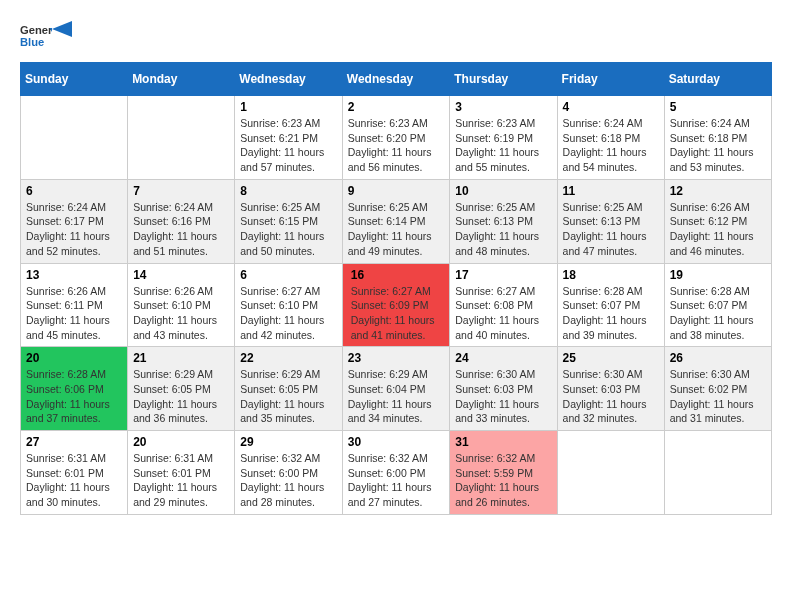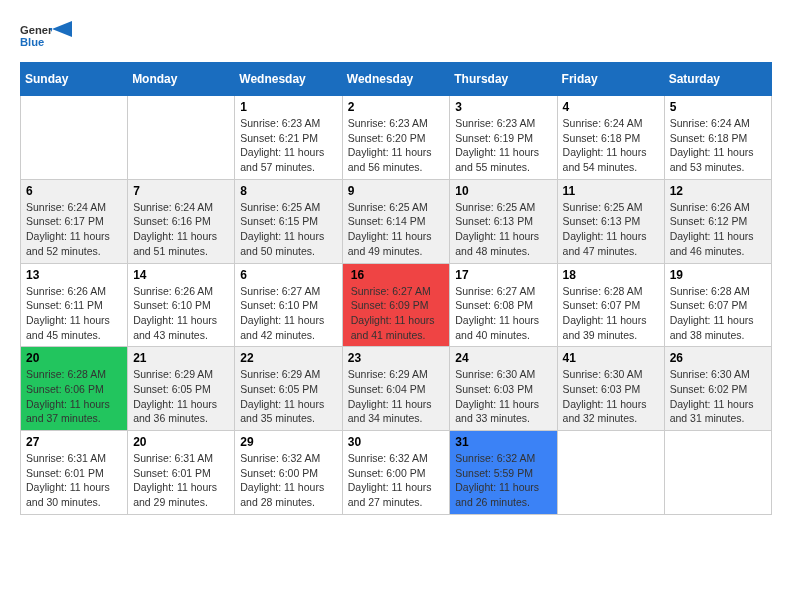--- a/index.html
+++ b/index.html
@@ -215,21 +215,21 @@
         </td>
         <td style="background: rgb(240, 240, 240);">
           <span class="day-number">23</span>
           <div class="cell-info">Sunrise: 6:29 AM<br>Sunset: 6:04 PM<br>Daylight: 11 hours and 34 minutes.</div>
         </td>
         <td style="background: rgb(240, 240, 240);">
           <span class="day-number">24</span>
           <div class="cell-info">Sunrise: 6:30 AM<br>Sunset: 6:03 PM<br>Daylight: 11 hours and 33 minutes.</div>
         </td>
         <td style="background: rgb(240, 240, 240);">
-          <span class="day-number">41</span>
+          <span class="day-number">25</span>
           <div class="cell-info">Sunrise: 6:30 AM<br>Sunset: 6:03 PM<br>Daylight: 11 hours and 32 minutes.</div>
         </td>
         <td style="background: rgb(240, 240, 240);">
           <span class="day-number">26</span>
           <div class="cell-info">Sunrise: 6:30 AM<br>Sunset: 6:02 PM<br>Daylight: 11 hours and 31 minutes.</div>
         </td>
       </tr>
       <tr>
         <td style="background: rgb(255, 255, 255);">
           <span class="day-number">27</span>
@@ -240,21 +240,21 @@
           <div class="cell-info">Sunrise: 6:31 AM<br>Sunset: 6:01 PM<br>Daylight: 11 hours and 29 minutes.</div>
         </td>
         <td style="background: rgb(255, 255, 255);">
           <span class="day-number">29</span>
           <div class="cell-info">Sunrise: 6:32 AM<br>Sunset: 6:00 PM<br>Daylight: 11 hours and 28 minutes.</div>
         </td>
         <td style="background: rgb(255, 255, 255);">
           <span class="day-number">30</span>
           <div class="cell-info">Sunrise: 6:32 AM<br>Sunset: 6:00 PM<br>Daylight: 11 hours and 27 minutes.</div>
         </td>
-        <td style="background: #3b82f6;">
+        <td style="background: #fca5a5;">
           <span class="day-number">31</span>
           <div class="cell-info">Sunrise: 6:32 AM<br>Sunset: 5:59 PM<br>Daylight: 11 hours and 26 minutes.</div>
         </td>
         <td class="empty" style="background: rgb(255, 255, 255);"></td>
         <td class="empty" style="background: rgb(255, 255, 255);"></td>
       </tr>
     </tbody>
 </table>
 
 </body></html>

